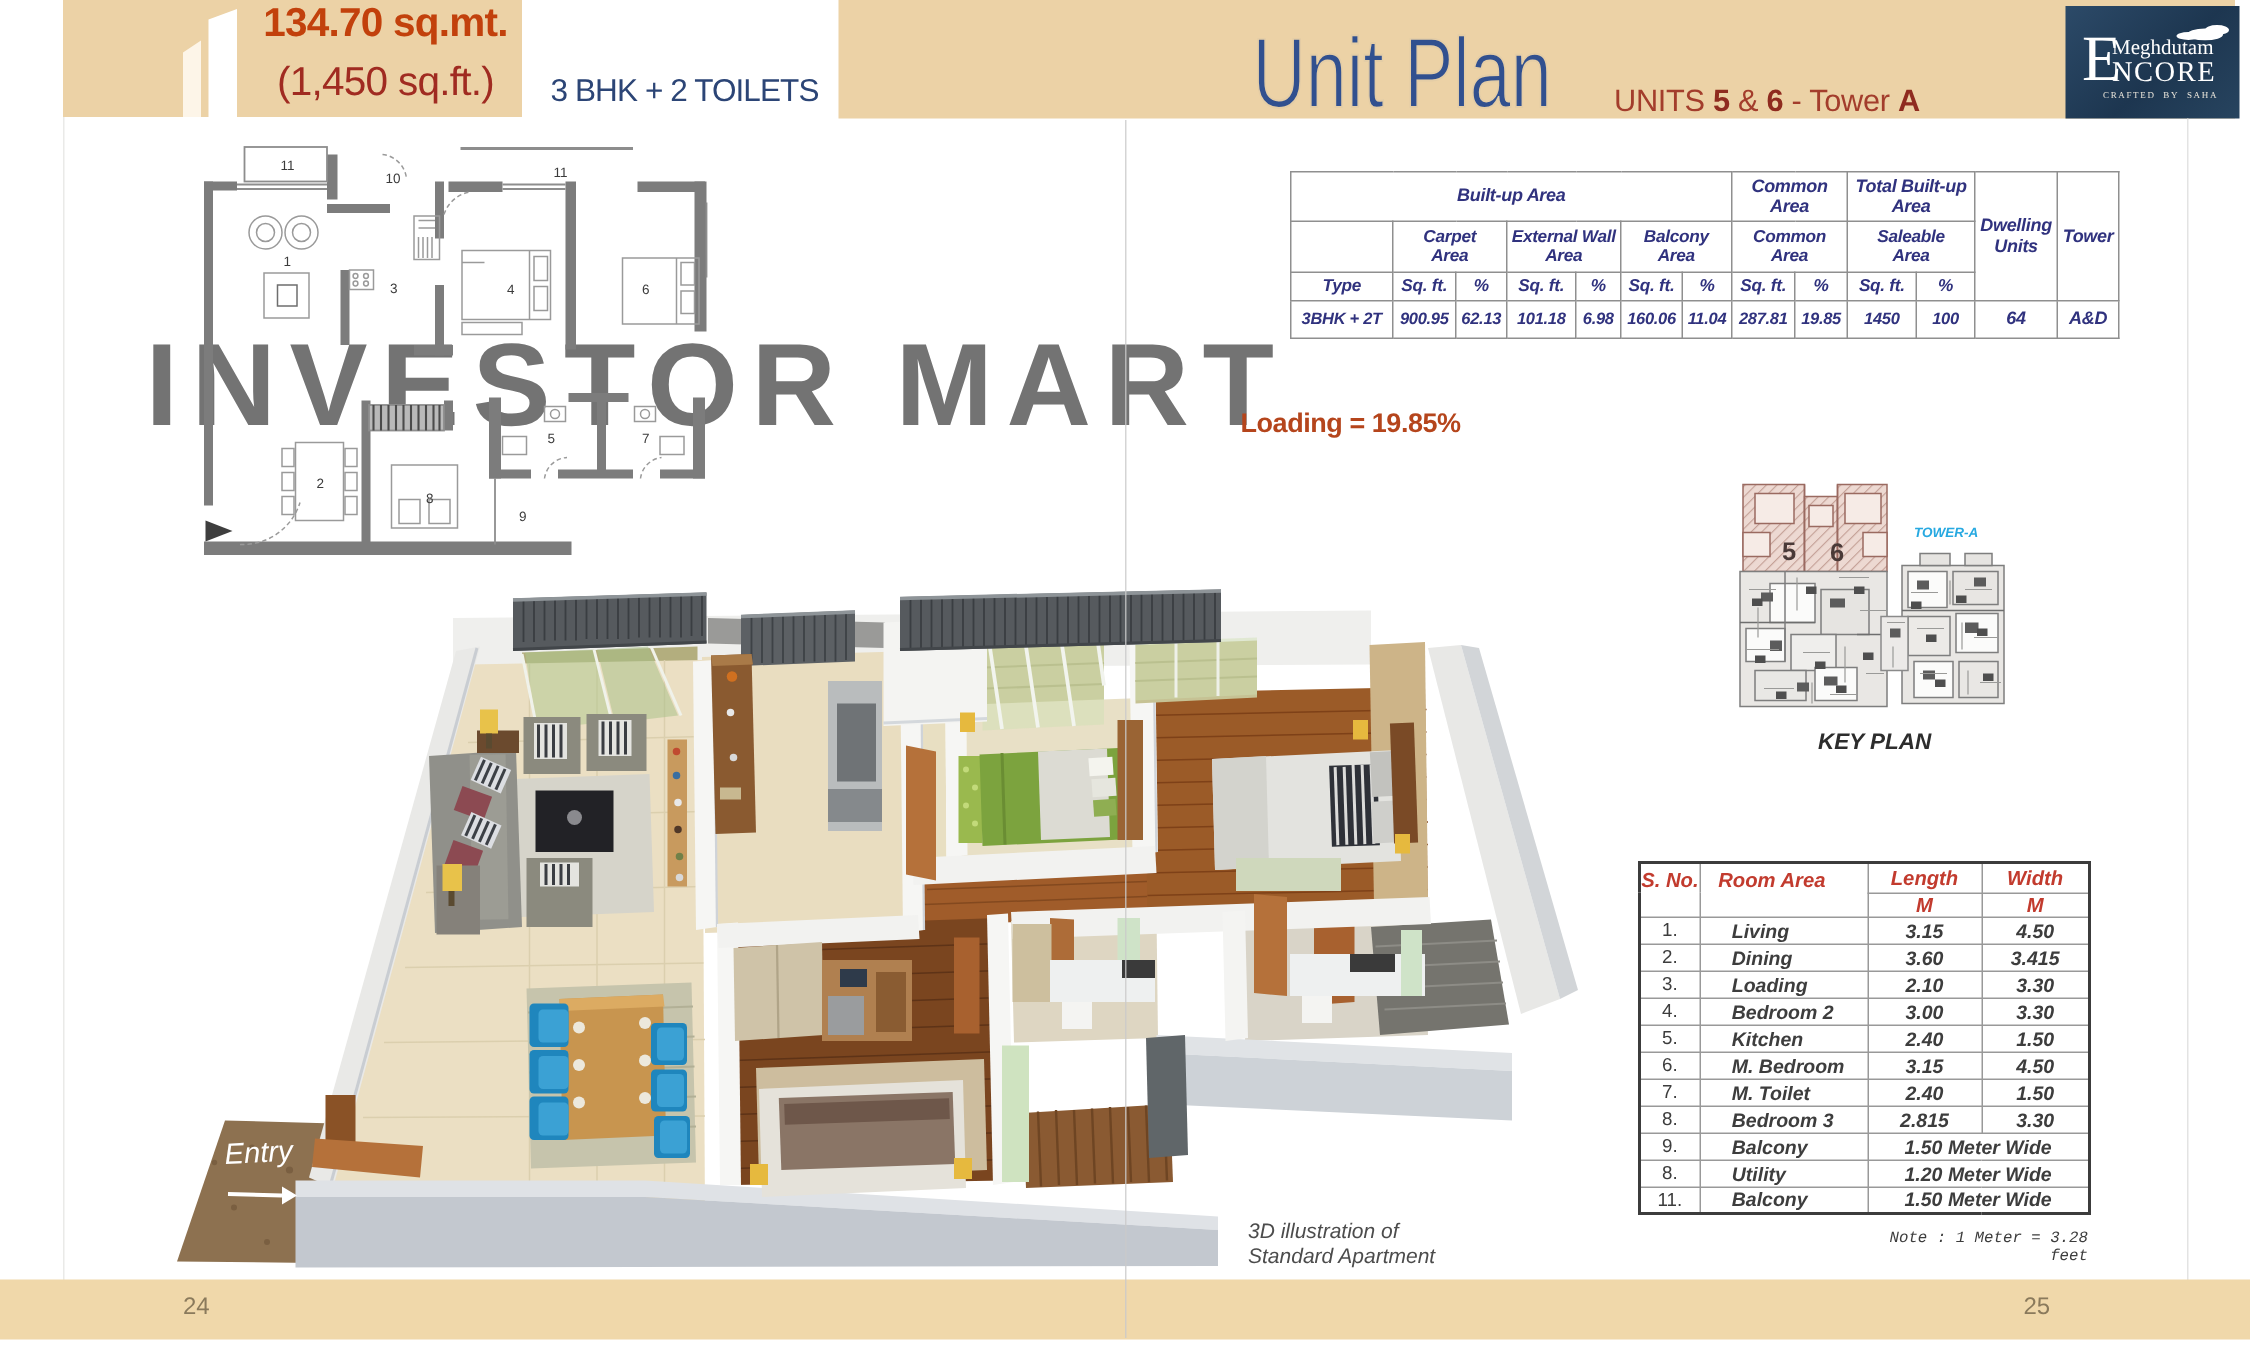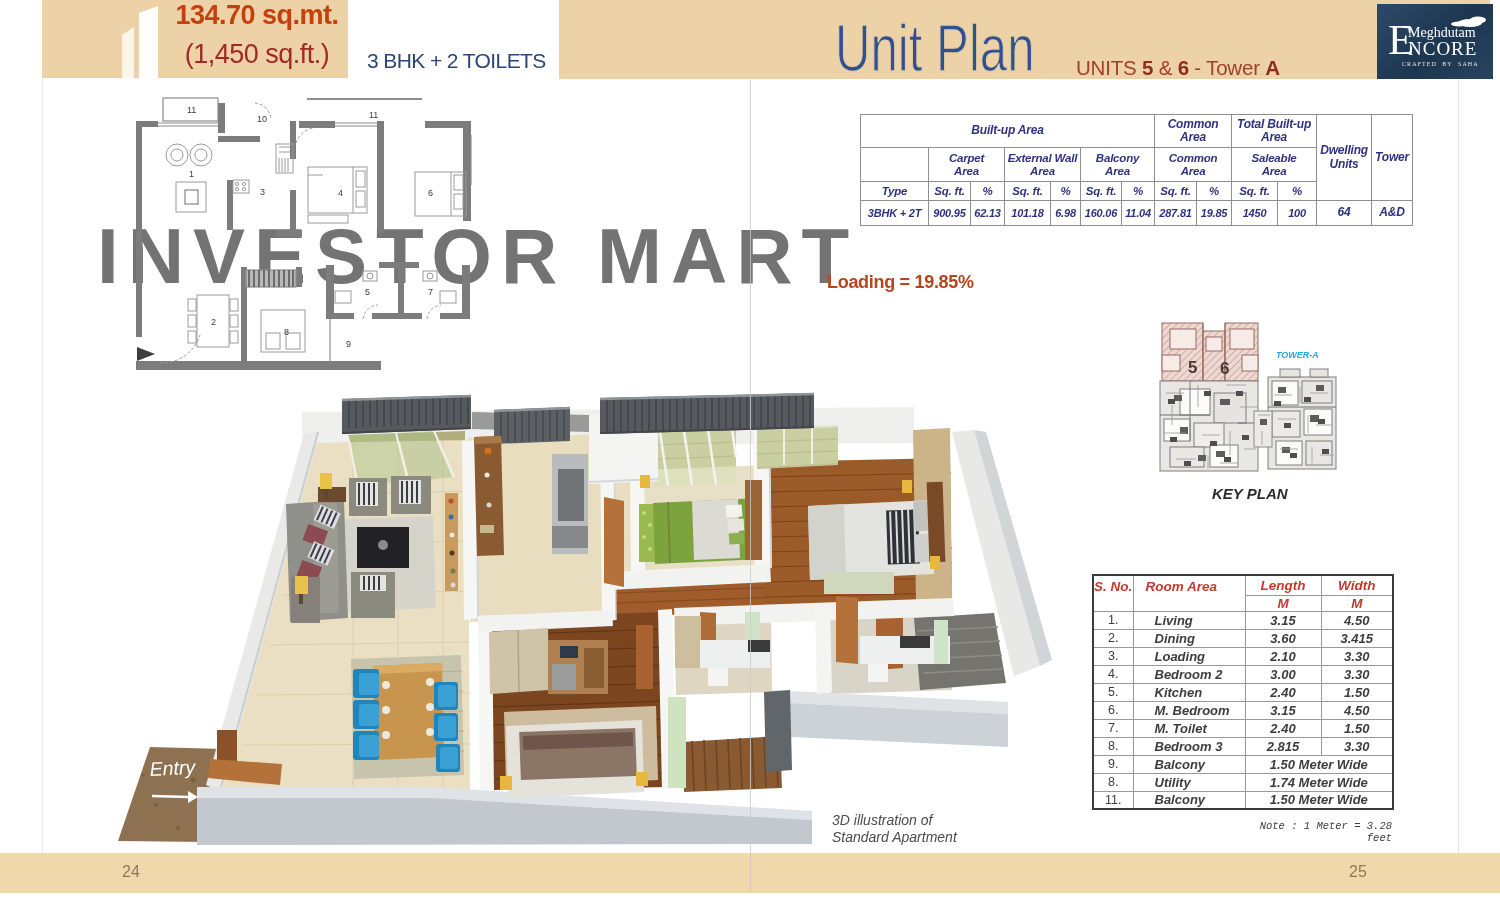--- a/index.html
+++ b/index.html
@@ -300,21 +300,21 @@
         <td>3.30</td>
       </tr>
 <tr>
         <td class="sn">9.</td>
         <td class="rn">Balcony</td>
         <td colspan="2">1.50 Meter Wide</td>
       </tr>
 <tr>
         <td class="sn">8.</td>
         <td class="rn">Utility</td>
-        <td colspan="2">1.74 Meter Wide</td>
+        <td colspan="2">1.20 Meter Wide</td>
       </tr>
 <tr>
         <td class="sn">11.</td>
         <td class="rn">Balcony</td>
         <td colspan="2">1.50 Meter Wide</td>
       </tr>
 </tbody>
   </table>
 <style>
 #roomtable td{border:1px solid #999;text-align:center;vertical-align:middle;padding:0;font-size:13px;color:#3d3d3d;}

